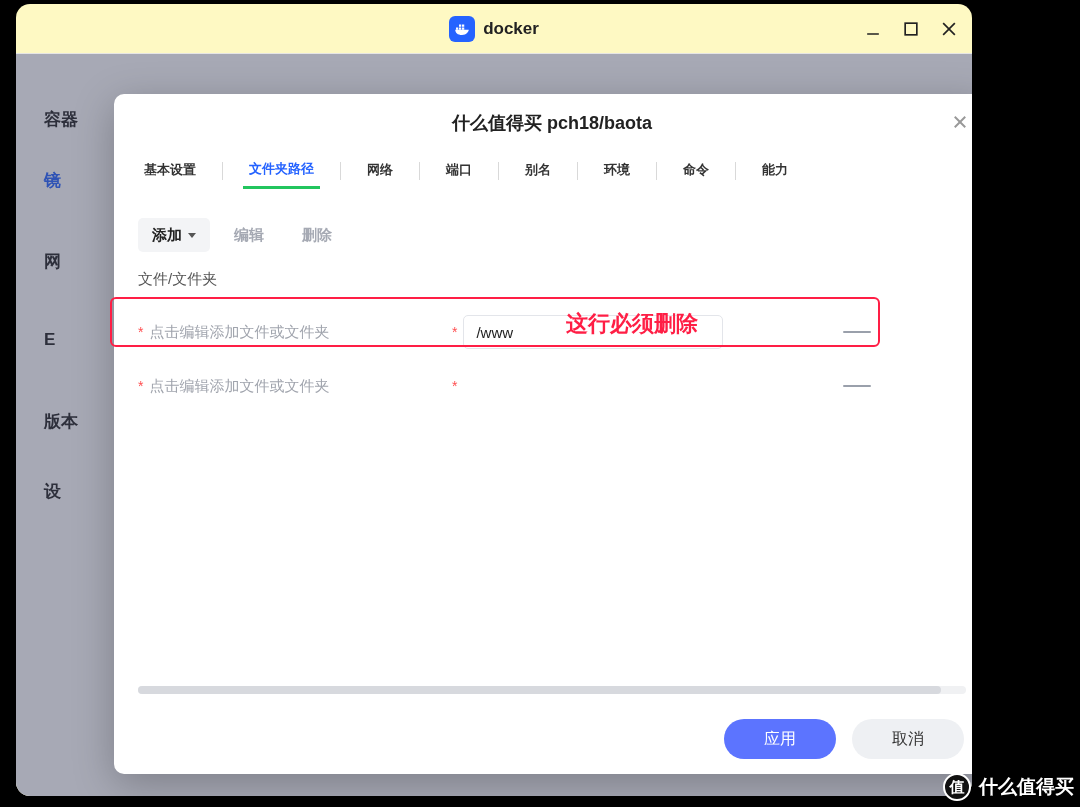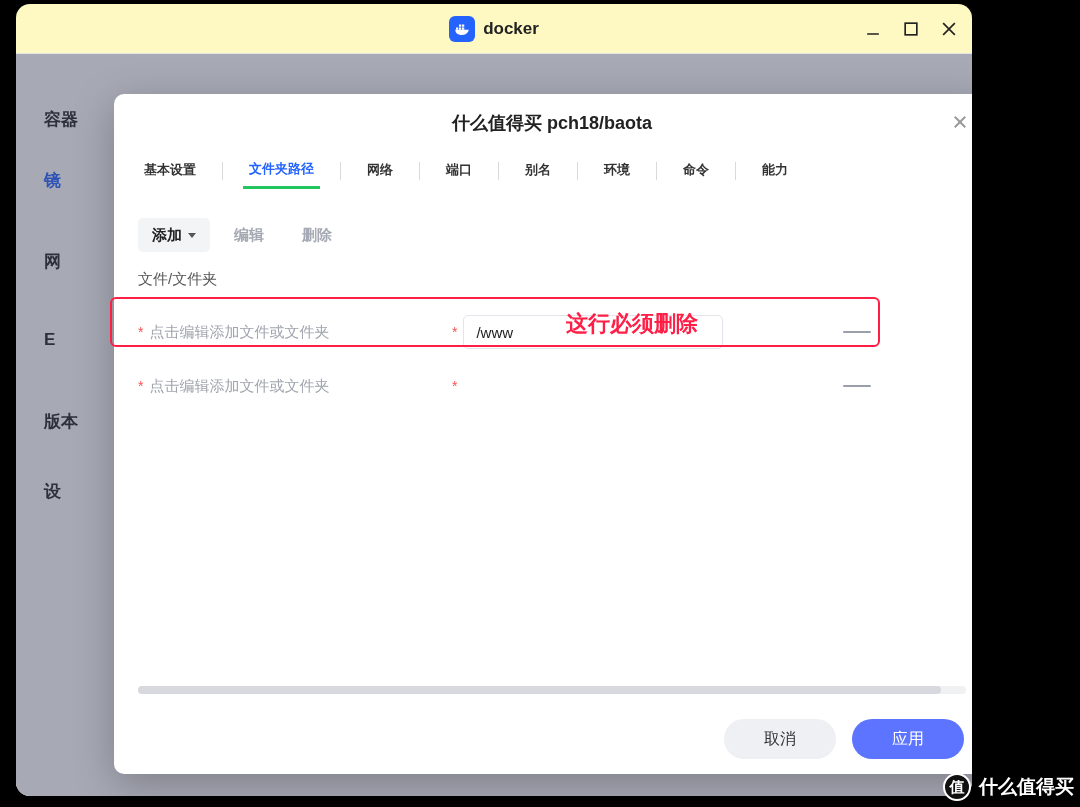--- a/index.html
+++ b/index.html
@@ -206,22 +206,22 @@
             <span class="lineph"></span>
           </span>
       </div>
     </div>
 
     <div class="scroll-track">
       <div class="scroll-thumb"></div>
     </div>
 
     <div class="footer">
+      <span class="btn btn-primary">应用</span>
       <span class="btn btn-secondary">取消</span>
-      <span class="btn btn-primary">应用</span>
     </div>
   </div>
 </div>
 
 <div class="watermark">
   <span class="wm-badge">值</span>
   <span>什么值得买</span>
 </div>
 
 </body></html>

